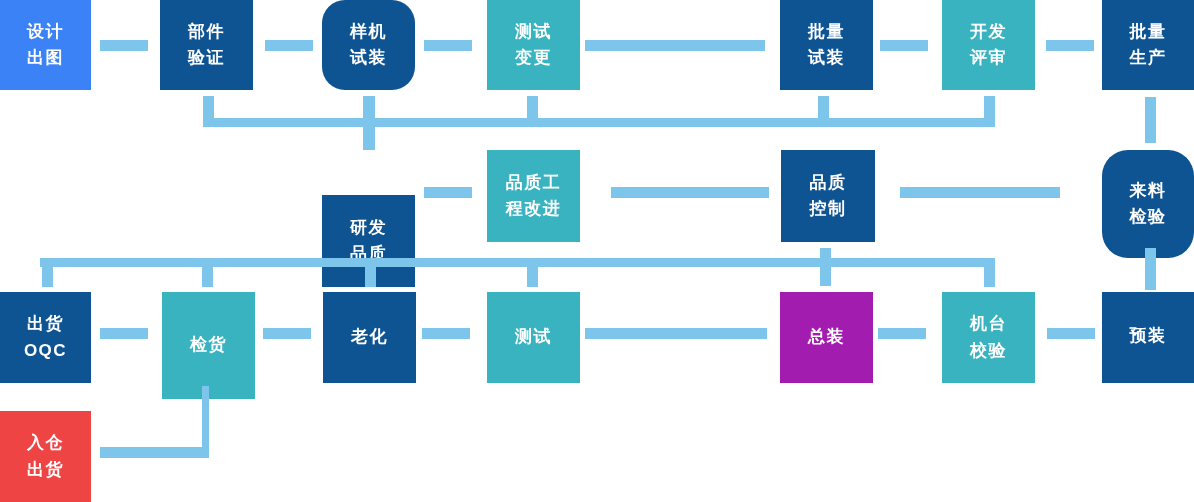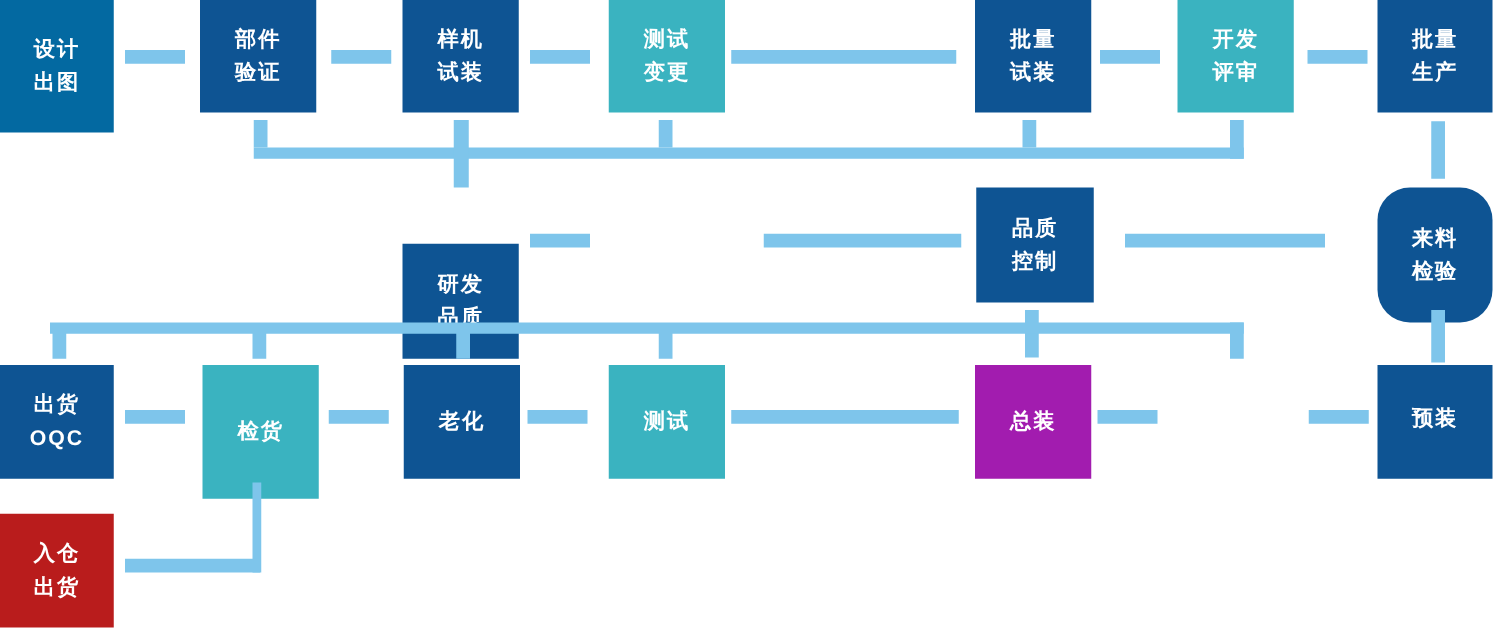--- a/index.html
+++ b/index.html
@@ -30,51 +30,55 @@
   .edge {
     position: absolute;
     background: var(--edge-color, #7ec5eb);
   }
 </style>
 </head>
 <body>
 
 <div id="canvas" style="background: rgb(255, 255, 255);">
 
-  <div class="node" style="left: 0px; top: 0px; width: 91px; height: 106px; background: #0369a1; color: rgb(255, 255, 255);">设计
+  <div class="node" style="left: 0px; top: 0px; width: 91px; height: 90px; background: #3b82f6; color: rgb(255, 255, 255);">设计
 出图</div>
   <div class="node" style="left: 160px; top: 0px; width: 93px; height: 90px; background: rgb(14, 84, 147); color: rgb(255, 255, 255);">部件
 验证</div>
-  <div class="node" style="left: 322px; top: 0px; width: 93px; height: 90px; background: rgb(14, 84, 147); color: rgb(255, 255, 255);">样机
+  <div class="node" style="left: 322px; top: 0px; width: 93px; height: 90px; background: rgb(14, 84, 147); color: rgb(255, 255, 255); border-radius: 23px;">样机
 试装</div>
   <div class="node" style="left: 487px; top: 0px; width: 93px; height: 90px; background: rgb(58, 179, 192); color: rgb(255, 255, 255);">测试
 变更</div>
   <div class="node" style="left: 780px; top: 0px; width: 93px; height: 90px; background: rgb(14, 84, 147); color: rgb(255, 255, 255);">批量
 试装</div>
   <div class="node" style="left: 942px; top: 0px; width: 93px; height: 90px; background: rgb(58, 179, 192); color: rgb(255, 255, 255);">开发
 评审</div>
   <div class="node" style="left: 1102px; top: 0px; width: 92px; height: 90px; background: rgb(14, 84, 147); color: rgb(255, 255, 255);">批量
 生产</div>
 
   <div class="node" style="left: 322px; top: 150px; width: 93px; height: 92px; background: rgb(14, 84, 147); color: rgb(255, 255, 255); margin-top: 45px;">研发
 品质</div>
+  <div class="node" style="left: 487px; top: 150px; width: 93px; height: 92px; background: rgb(58, 179, 192); color: rgb(255, 255, 255);">品质工
+程改进</div>
   <div class="node" style="left: 781px; top: 150px; width: 94px; height: 92px; background: rgb(14, 84, 147); color: rgb(255, 255, 255);">品质
 控制</div>
   <div class="node" style="left: 1102px; top: 150px; width: 92px; height: 108px; background: rgb(14, 84, 147); color: rgb(255, 255, 255); border-radius: 26px;">来料
 检验</div>
 
   <div class="node" style="left: 0px; top: 292px; width: 91px; height: 91px; background: rgb(14, 84, 147); color: rgb(255, 255, 255);">出货
 OQC</div>
   <div class="node" style="left: 162px; top: 292px; width: 93px; height: 107px; background: rgb(58, 179, 192); color: rgb(255, 255, 255);">检货</div>
   <div class="node" style="left: 323px; top: 292px; width: 93px; height: 91px; background: rgb(14, 84, 147); color: rgb(255, 255, 255);">老化</div>
   <div class="node" style="left: 487px; top: 292px; width: 93px; height: 91px; background: rgb(58, 179, 192); color: rgb(255, 255, 255);">测试</div>
   <div class="node" style="left: 780px; top: 292px; width: 93px; height: 91px; background: #a21caf; color: rgb(255, 255, 255);">总装</div>
+  <div class="node" style="left: 942px; top: 292px; width: 93px; height: 91px; background: rgb(58, 179, 192); color: rgb(255, 255, 255);">机台
+校验</div>
   <div class="node" style="left: 1102px; top: 292px; width: 92px; height: 91px; background: rgb(14, 84, 147); color: rgb(255, 255, 255); font-family: Liberation Mono, monospace;">预装</div>
 
-  <div class="node" style="left: 0px; top: 411px; width: 91px; height: 91px; background: #b91c1c; color: rgb(255, 255, 255);">入仓
+  <div class="node" style="left: 0px; top: 411px; width: 91px; height: 91px; background: #ef4444; color: rgb(255, 255, 255);">入仓
 出货</div>
 
   <div class="edge" style="left:100px; top:40px; width:48px; height:11px;"></div>
   <div class="edge" style="left:265px; top:40px; width:48px; height:11px;"></div>
   <div class="edge" style="left:424px; top:40px; width:48px; height:11px;"></div>
   <div class="edge" style="left:585px; top:40px; width:180px; height:11px;"></div>
   <div class="edge" style="left:880px; top:40px; width:48px; height:11px;"></div>
   <div class="edge" style="left:1046px; top:40px; width:48px; height:11px;"></div>
 
   <div class="edge" style="left:203px; top:118px; width:792px; height:9px;"></div>

